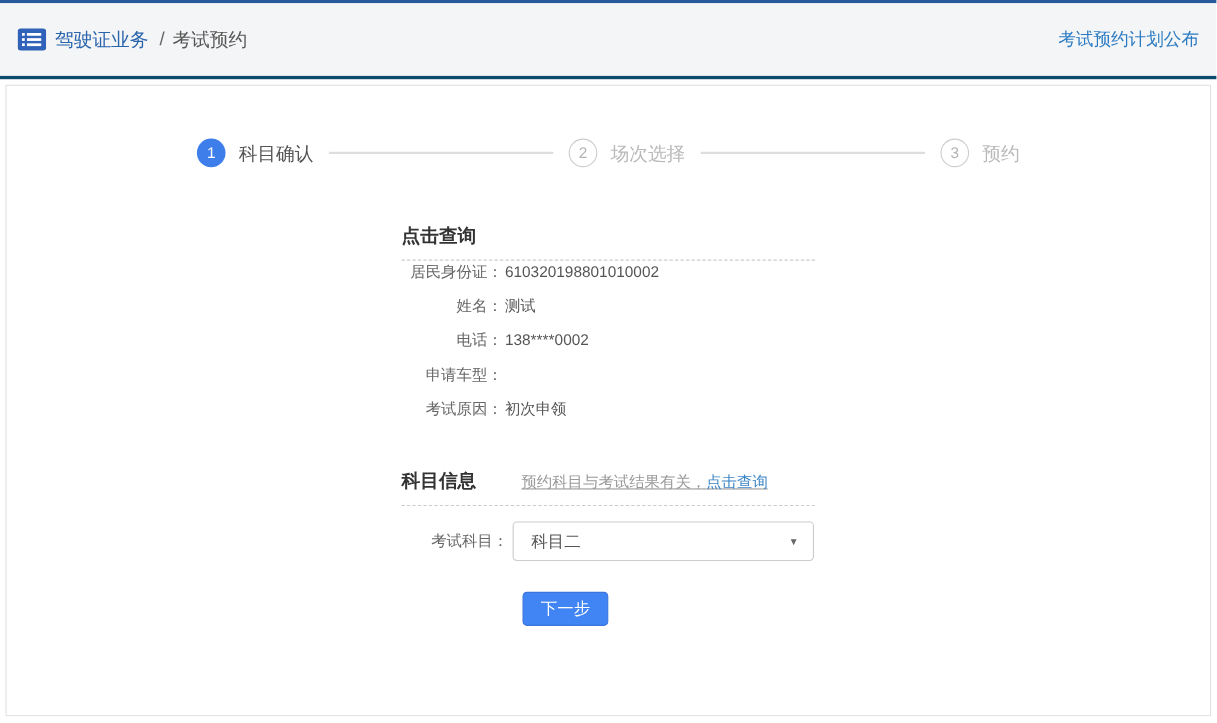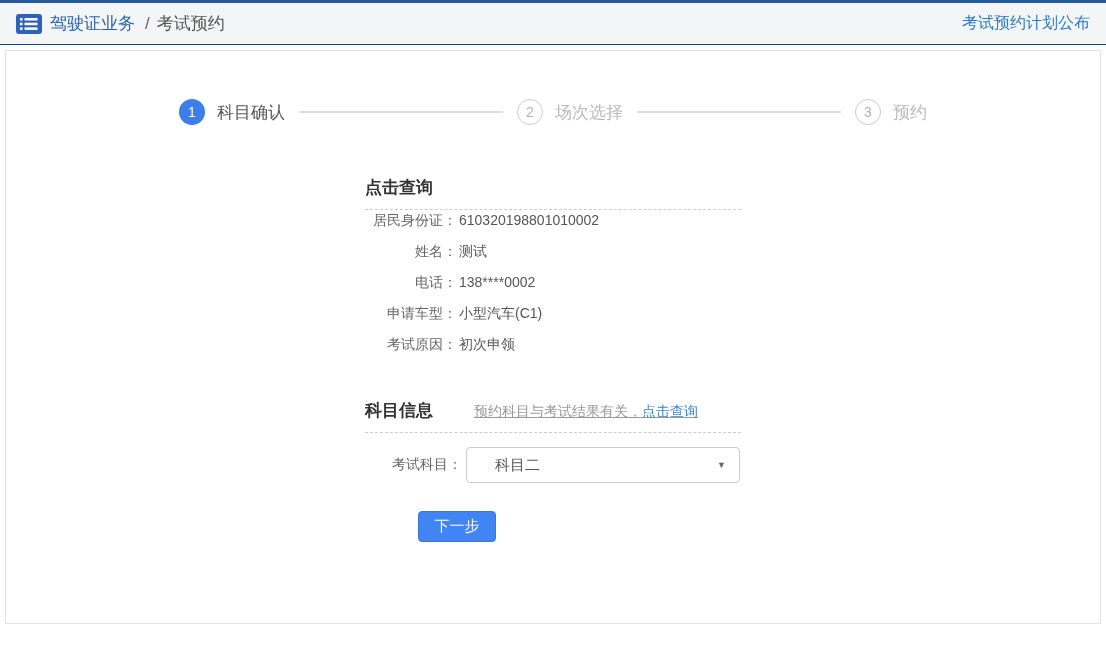--- a/index.html
+++ b/index.html
@@ -5,23 +5,23 @@
   * { box-sizing: border-box; margin: 0; padding: 0; }
   html, body {
     width: 1106px;
     font-family: "Liberation Sans", "DejaVu Sans", sans-serif;
     background: #ffffff;
     color: #555;
   }
   
   .top-line { height: 3px; background: #27599c; }
   .header {
-    height: 42px;
+    height: 69px;
     background: #f4f5f6;
-    border-bottom: 1px solid #0c4a6e;
+    border-bottom: 3px solid #0c4a6e;
     display: flex;
     align-items: center;
     justify-content: space-between;
     padding: 0 16px;
   }
   .breadcrumb { display: flex; align-items: center; font-size: 17px; }
   .crumb-icon { display: inline-flex; margin-right: 8px; }
   .crumb-section { color: #2a64ad; cursor: pointer; }
   .crumb-sep { color: #666; margin: 0 7px 0 10px; }
   .crumb-page { color: #555; font-family: Liberation Serif, serif; }
@@ -74,29 +74,29 @@
   .subject-section { margin-top: 47px; }
   .select-row { display: flex; align-items: center; margin-top: 14px; }
   .select-label { width: 97px; text-align: right; font-size: 14px; color: #666; flex: none; }
   .select-box {
     width: 274px; height: 36px;
     margin-left: 4px;
     border: 1px solid #ccc;
     border-radius: 4px;
     background: #fff;
     display: flex; align-items: center; justify-content: space-between;
-    padding: 0 13px 0 28px;
+    padding: 0 13px 0 16px;
     font-size: 15px; color: #555;
     cursor: pointer;
   }
   .select-arrow { font-size: 9px; color: #666; }
 
   .btn-row { margin-top: 28px; }
   .next-btn {
-    margin-left: 53px;
+    margin-left: 110px;
     width: 78px; height: 31px;
     background: #4184f3;
     border: 1px solid #3b76dd;
     border-radius: 4px;
     color: #fff;
     font-size: 15px;
     font-family: inherit;
     cursor: pointer;
   }
 </style>
@@ -159,21 +159,20 @@
         <div class="info-row">
           <span class="info-label">姓名：</span>
           <span class="info-value">测试</span>
         </div>
         <div class="info-row">
           <span class="info-label">电话：</span>
           <span class="info-value">138****0002</span>
         </div>
         <div class="info-row">
           <span class="info-label">申请车型：</span>
-          <span class="info-value">小型汽车(C1)</span>
         </div>
         <div class="info-row">
           <span class="info-label">考试原因：</span>
           <span class="info-value">初次申领</span>
         </div>
       </div>
     </div>
 
     <div class="subject-section">
       <div class="section-head">

